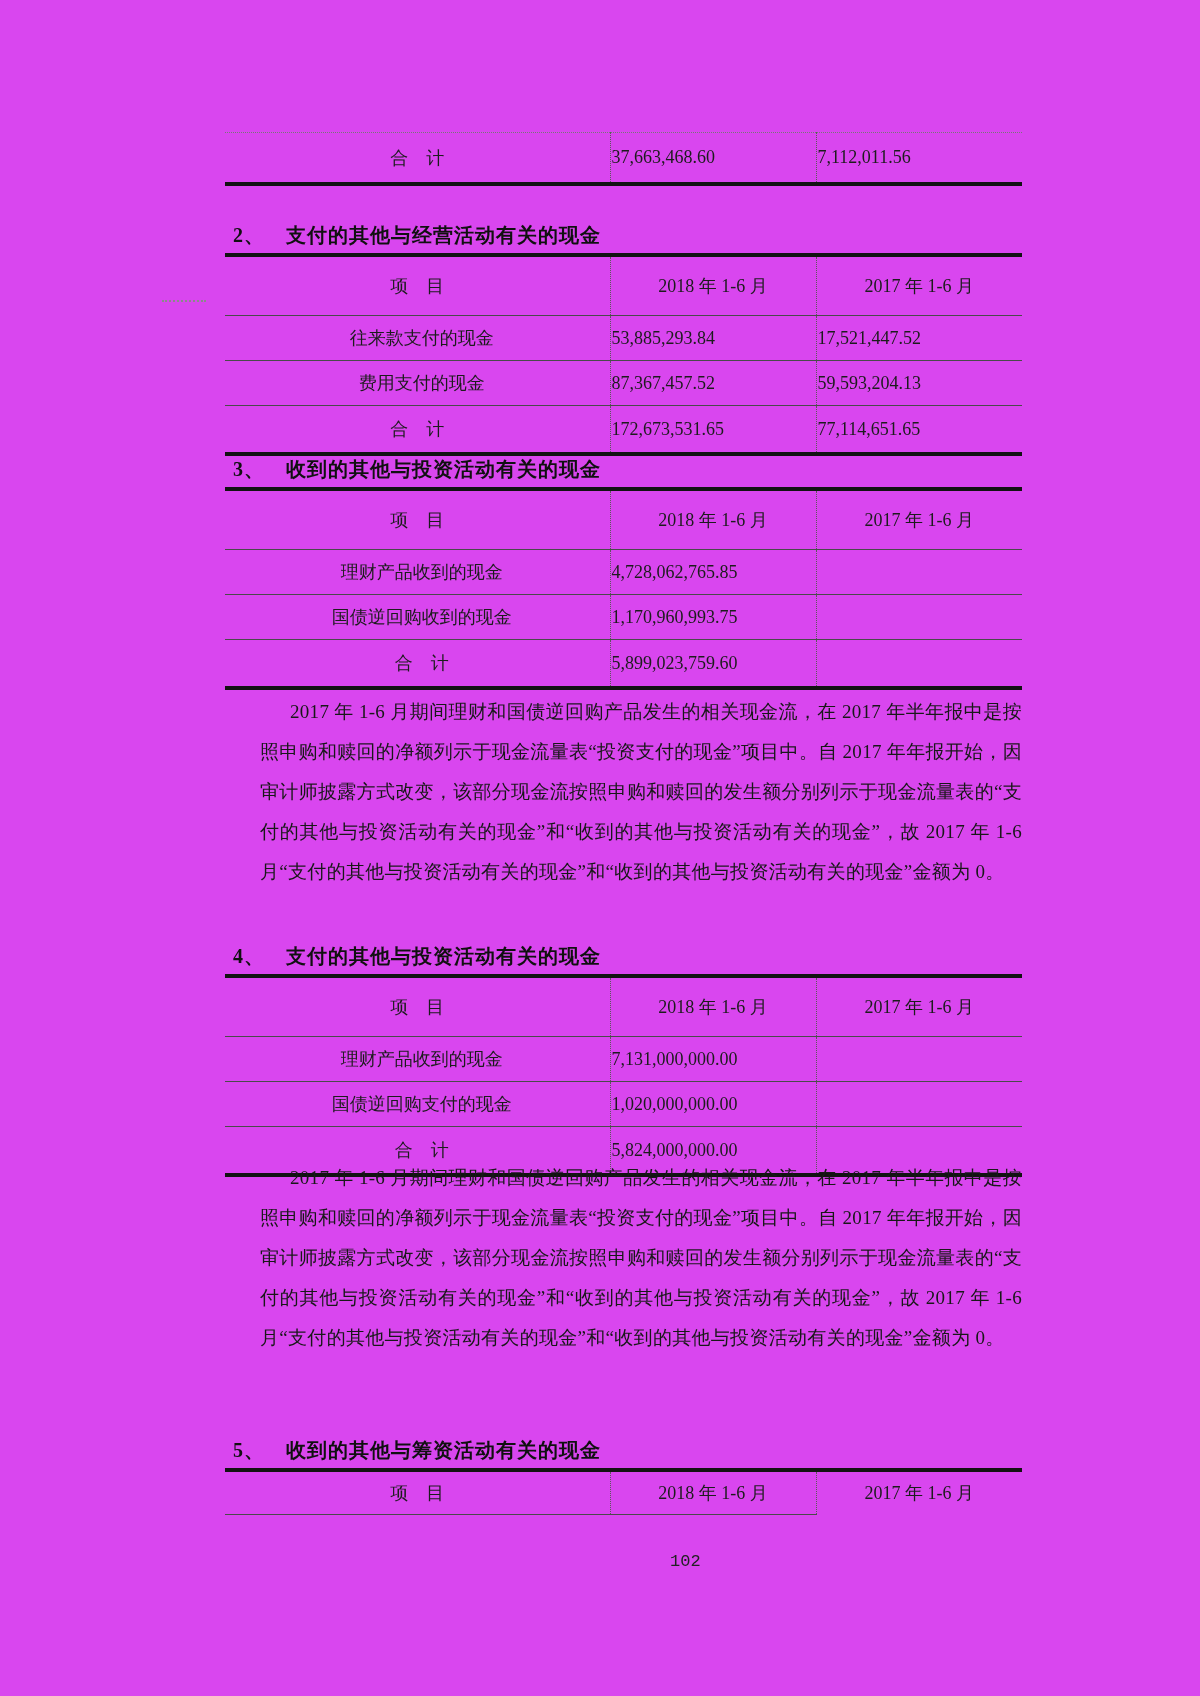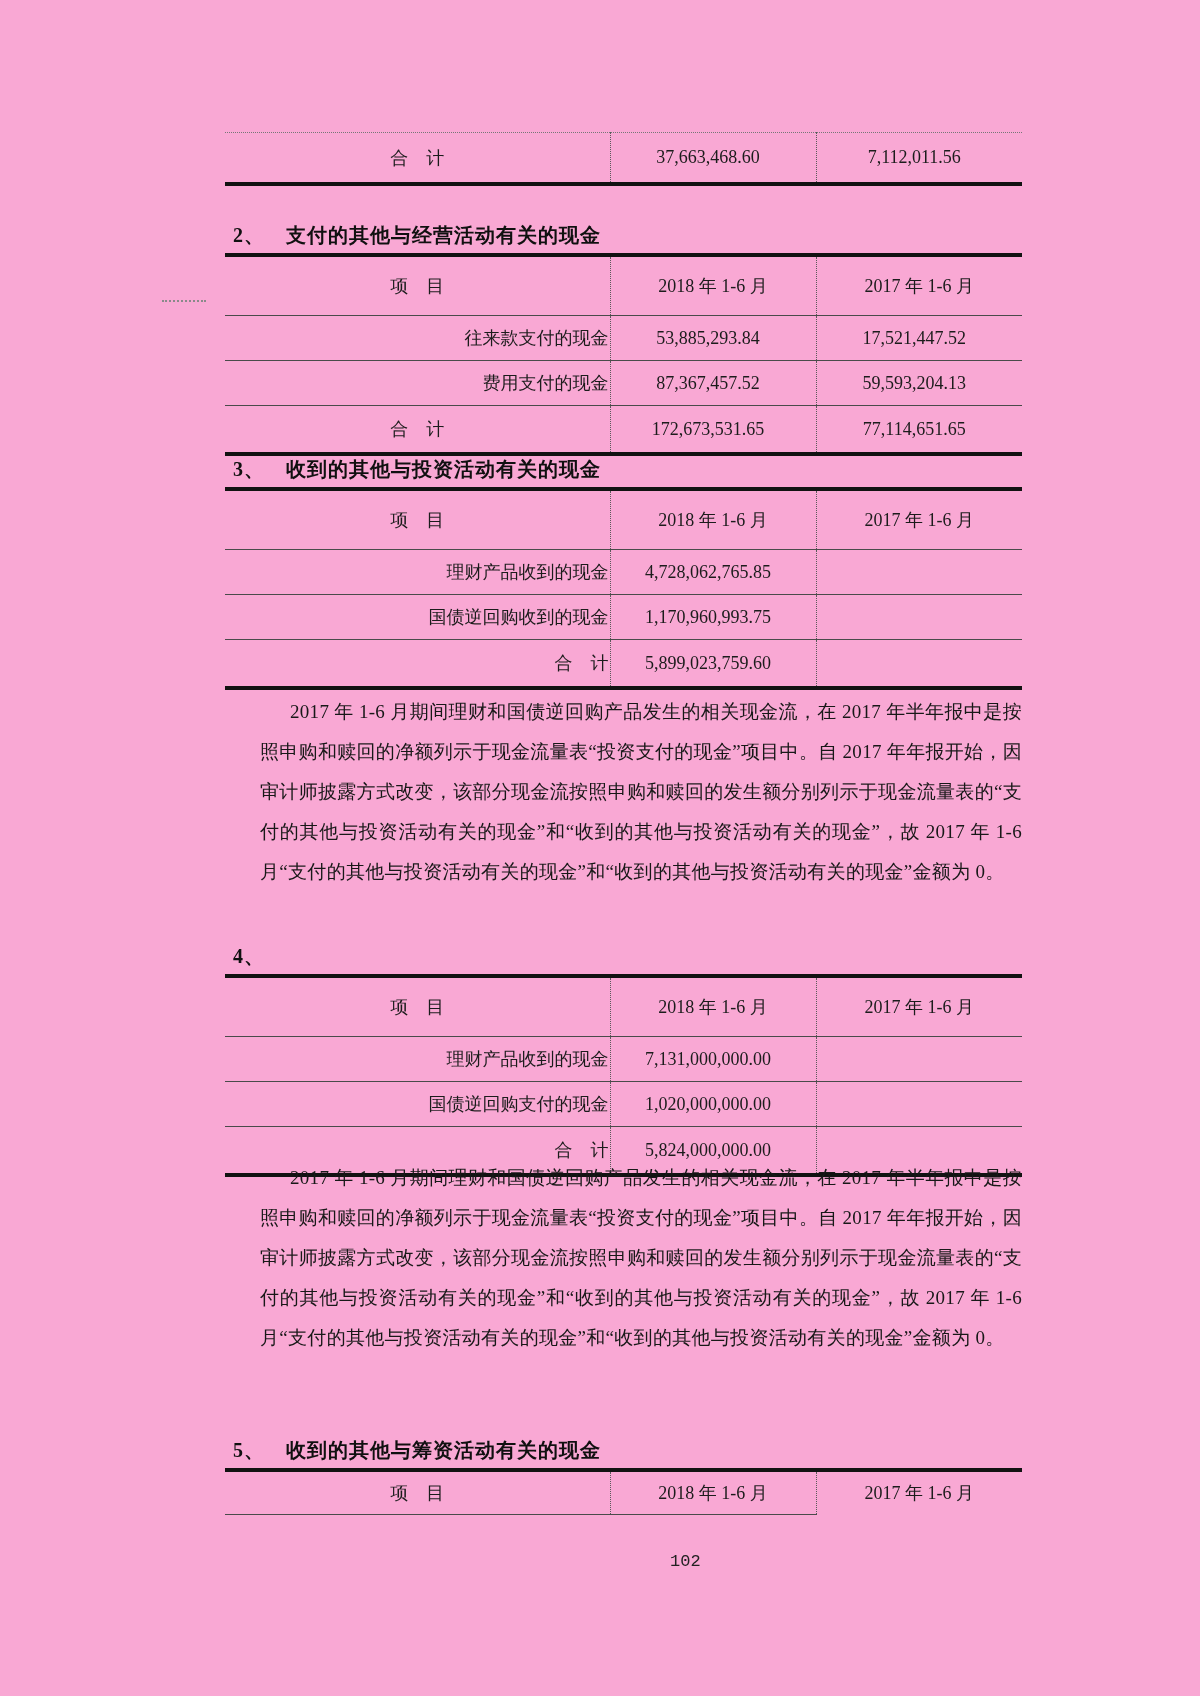--- a/index.html
+++ b/index.html
@@ -1,19 +1,19 @@
 <!DOCTYPE html>
 <html><head>
 <meta charset="utf-8">
 <style>
   html,body { margin:0; padding:0; background:#ffffff; }
   .page {
     position:relative;
     width:1200px; height:1696px;
-    background:#f9a8d4;
+    background:#d946ef;
     font-family:"Liberation Serif","DejaVu Serif",serif;
     color:#1c1c1c;
     overflow:hidden;
   }
   .margin-dash {
     position:absolute; left:162px; top:300px; width:44px; height:0;
     border-top:2px dotted #8a8a8a;
   }
   
   table.fin {
@@ -24,22 +24,22 @@
   table.fin col.c1 { width:385px; }
   table.fin col.c2 { width:206px; }
   table.fin col.c3 { width:206px; }
   table.fin td {
     font-size:18px; color:#1c1c1c;
     overflow:hidden; white-space:nowrap;
     vertical-align:middle;
   }
   td.vline { border-left:1px dotted #5a5a5a; }
   tr.rline td { border-bottom:1px solid #4a4a4a; }
-  td.lbl { text-align:right;  padding-left:10px; }
-  td.num { text-align:center; padding-right:11px; }
+  td.lbl { text-align:center;  padding-left:10px; }
+  td.num { text-align:left; padding-right:11px; }
   td.ctr { text-align:center; }
   td.hdr { text-align:center; font-size:17.5px; }
   
   table.carry { top:132px; border-top:1px dotted #777; border-bottom:4px solid #121212; }
   table.carry td { height:47px; }
   
   table.sec { border-top:4px solid #121212; border-bottom:4px solid #121212; }
   table.sec tr.hrow td { height:56px; }
   table.sec tr.drow td { height:42px; }
   table.sec tr.trow td { height:44px; }
@@ -165,20 +165,21 @@
       <td class="num vline">5,899,023,759.60</td>
       <td class="num vline"></td>
     </tr>
   </tbody>
     </table>
 
   <div class="note" id="note-1">2017 年 1-6 月期间理财和国债逆回购产品发生的相关现金流，在 2017 年半年报中是按照申购和赎回的净额列示于现金流量表“投资支付的现金”项目中。自 2017 年年报开始，因审计师披露方式改变，该部分现金流按照申购和赎回的发生额分别列示于现金流量表的“支付的其他与投资活动有关的现金”和“收到的其他与投资活动有关的现金”，故 2017 年 1-6 月“支付的其他与投资活动有关的现金”和“收到的其他与投资活动有关的现金”金额为 0。</div>
 
   <div class="sec-head" id="head-4">
     <span class="h-num">4、</span>
+    <span class="h-title">支付的其他与投资活动有关的现金</span>
   </div>
   <table class="fin sec" id="table-4">
     <colgroup>
         <col class="c1">
         <col class="c2">
         <col class="c3">
       </colgroup>
     <tbody>
         <tr class="hrow rline">
       <td class="hdr">项　目</td>

